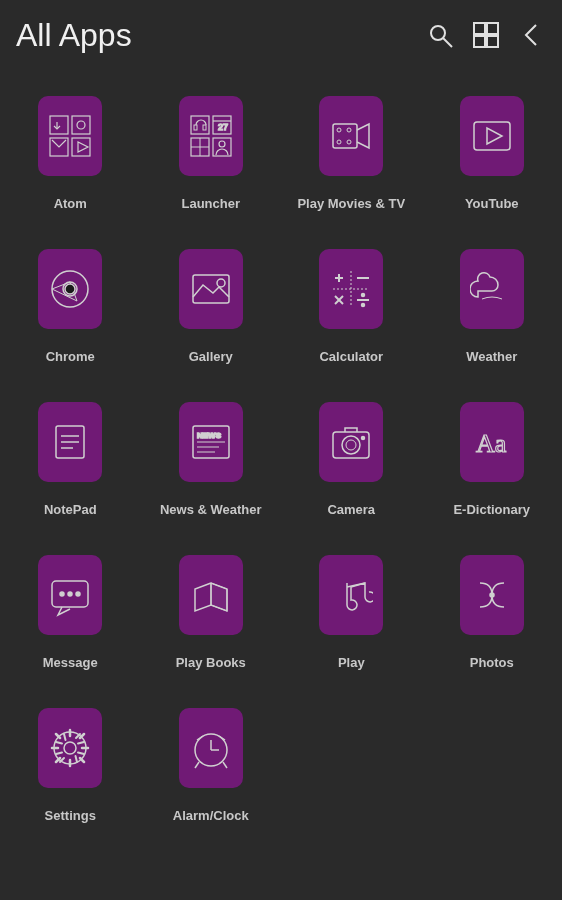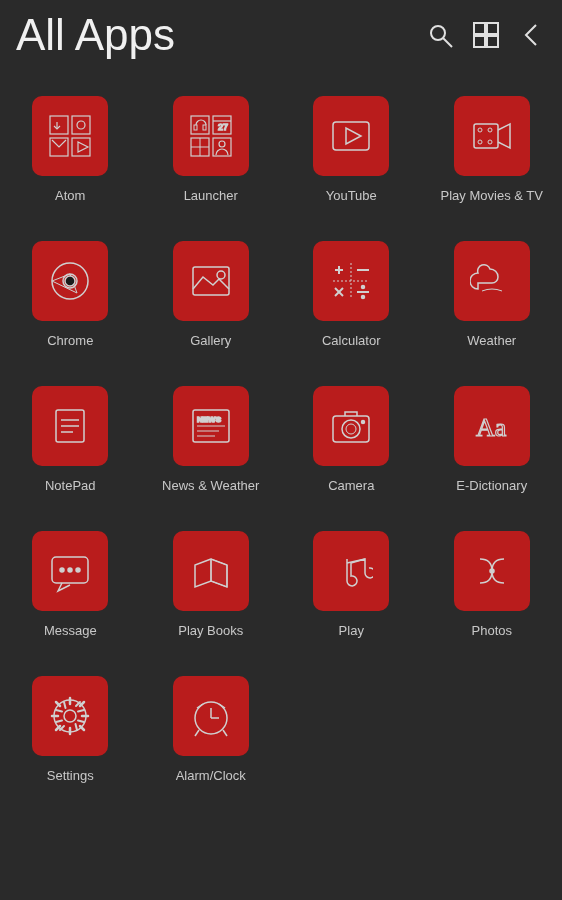--- a/index.html
+++ b/index.html
@@ -13,21 +13,21 @@
     }
 
     
     .header {
       display: flex;
       align-items: center;
       padding: 12px 16px;
       height: 70px;
     }
     .header-title {
-      font-size: 44px;
+      font-size: 32px;
       font-weight: 300;
       color: #f0f0f0;
       flex: 1;
     }
     .header-icons {
       display: flex;
       align-items: center;
       gap: 18px;
     }
     .header-icon {
@@ -45,44 +45,44 @@
     }
     .app-item {
       display: flex;
       flex-direction: column;
       align-items: center;
       justify-content: flex-start;
       padding: 16px 8px 20px;
       cursor: pointer;
     }
     .app-icon {
-      width: 76px;
+      width: 64px;
       height: 80px;
-      background-color: #b91c1c;
+      background-color: #701a75;
       border-radius: 10px;
       display: flex;
       align-items: center;
       justify-content: center;
-      margin-bottom: 12px;
+      margin-bottom: 20px;
       position: relative;
       flex-shrink: 0;
     }
     .app-icon svg {
       width: 44px;
       height: 44px;
       stroke: #d0d0d0;
       fill: none;
       stroke-width: 1.5;
     }
     .app-label {
       font-size: 13px;
       color: #c8c8c8;
       text-align: left;
       line-height: 1.3;
-      font-weight: 400;
+      font-weight: 700;
     }
   </style>
 </head>
 <body>
 
 <div class="header">
   <span class="header-title">All Apps</span>
   <div class="header-icons">
 
     <svg class="header-icon" viewBox="0 0 28 28" fill="none" stroke="#e0e0e0" stroke-width="2">
@@ -147,42 +147,42 @@
         <circle cx="33" cy="30" r="3" stroke="#d0d0d0" stroke-width="1.2"></circle>
         <path d="M27,41 a6,6 0 0,1 12,0" stroke="#d0d0d0" stroke-width="1.2" fill="none"></path>
       </svg>
     </div>
     <span class="app-label">Launcher</span>
   </div>
 
   <div class="app-item">
     <div class="app-icon">
       <svg viewBox="0 0 44 44">
-        <rect x="4" y="8" width="36" height="28" rx="3" stroke="#d0d0d0" stroke-width="1.5" fill="none"></rect>
-        <polygon points="17,14 17,30 32,22" stroke="#d0d0d0" stroke-width="1.5" fill="none"></polygon>
-      </svg>
-    </div>
-    <span class="app-label">YouTube</span>
-  </div>
-
-  <div class="app-item">
-    <div class="app-icon">
-      <svg viewBox="0 0 44 44">
 
         <rect x="4" y="10" width="24" height="24" rx="2" stroke="#d0d0d0" stroke-width="1.5" fill="none"></rect>
         <polyline points="28,16 40,10 40,34 28,28" stroke="#d0d0d0" stroke-width="1.5" fill="none"></polyline>
         <circle cx="10" cy="16" r="2" stroke="#d0d0d0" stroke-width="1"></circle>
         <circle cx="10" cy="28" r="2" stroke="#d0d0d0" stroke-width="1"></circle>
         <circle cx="20" cy="16" r="2" stroke="#d0d0d0" stroke-width="1"></circle>
         <circle cx="20" cy="28" r="2" stroke="#d0d0d0" stroke-width="1"></circle>
       </svg>
     </div>
     <span class="app-label">Play Movies &amp; TV</span>
   </div>
 
+  <div class="app-item">
+    <div class="app-icon">
+      <svg viewBox="0 0 44 44">
+        <rect x="4" y="8" width="36" height="28" rx="3" stroke="#d0d0d0" stroke-width="1.5" fill="none"></rect>
+        <polygon points="17,14 17,30 32,22" stroke="#d0d0d0" stroke-width="1.5" fill="none"></polygon>
+      </svg>
+    </div>
+    <span class="app-label">YouTube</span>
+  </div>
+
 
   <div class="app-item">
     <div class="app-icon">
       <svg viewBox="0 0 44 44">
         <circle cx="22" cy="22" r="18" stroke="#d0d0d0" stroke-width="1.5" fill="none"></circle>
         <circle cx="22" cy="22" r="7" stroke="#d0d0d0" stroke-width="1.5" fill="none"></circle>
 
         <line x1="22" y1="15" x2="4" y2="22" stroke="#d0d0d0" stroke-width="1"></line>
         <line x1="29" y1="34" x2="22" y2="15" stroke="#d0d0d0" stroke-width="1"></line>
         <line x1="4" y1="22" x2="29" y2="34" stroke="#d0d0d0" stroke-width="1"></line>

